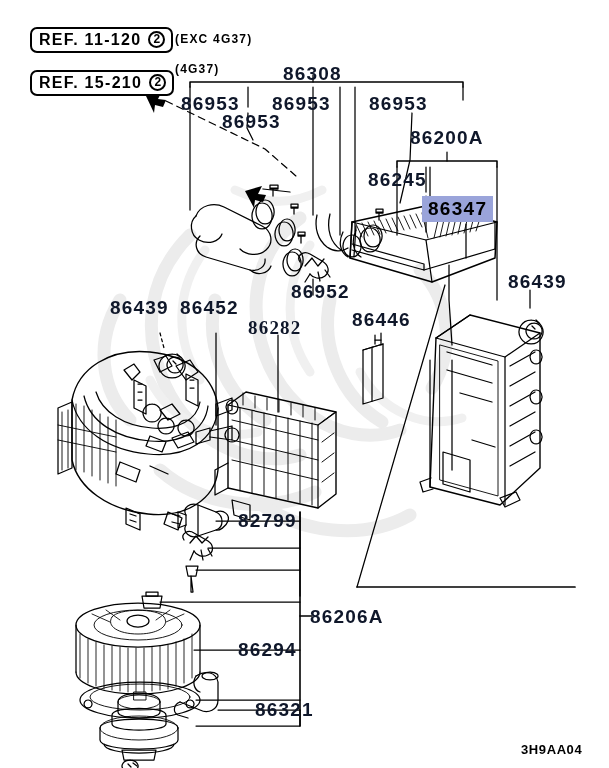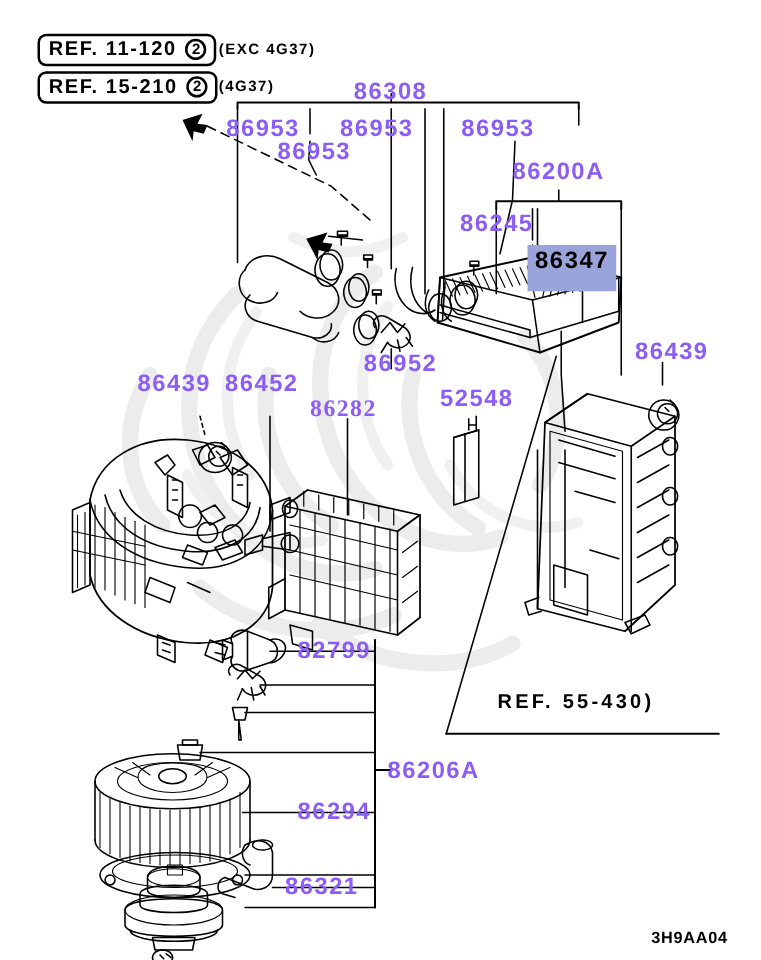--- a/index.html
+++ b/index.html
@@ -8,42 +8,42 @@
     font-family:"Liberation Sans","DejaVu Sans",sans-serif;
     color:#000;
   }
   #stage{position:absolute;inset:0;width:609px;height:768px;}
   svg.layer{position:absolute;left:0;top:0;width:609px;height:768px;}
   #art{z-index:2;}
   #wm{z-index:1;}
   .lbl{
     position:absolute;z-index:5;white-space:nowrap;
     font-size:19px;letter-spacing:1.2px;font-weight:700;
-    color:#8b5cf6;line-height:1;
+    color:#0f172a;line-height:1;
   }
   .refbox{
     position:absolute;z-index:5;display:flex;align-items:center;
     border:2px solid #000;border-radius:7px;
     padding:2px 6px 3px 7px;background:#fff;
     font-size:16px;font-weight:700;letter-spacing:1.3px;line-height:1;
   }
   .refbox .num{
     display:inline-flex;align-items:center;justify-content:center;
     width:17px;height:17px;border:2px solid #000;border-radius:50%;
     font-size:12px;margin-left:7px;letter-spacing:0;
     padding-bottom:1px;box-sizing:border-box;
   }
   .refnote{
     position:absolute;z-index:5;font-size:12px;font-weight:700;
     letter-spacing:1.2px;line-height:1;white-space:nowrap;
   }
   .hl{
     position:absolute;z-index:6;background:#9aa4da;
     font-size:19px;font-weight:700;letter-spacing:1.3px;
-    padding:3px 6px 15px 6px;line-height:1;color:#000;
+    padding:3px 6px 4px 6px;line-height:1;color:#000;
   }
   .autobox{position:absolute;z-index:5;}
   .autobox .l1,.autobox .l2{
     font-size:16px;font-weight:700;letter-spacing:2.6px;
     line-height:1.25;white-space:nowrap;
   }
   .autobox .l2{padding-left:34px;}
   .code{
     position:absolute;z-index:5;font-size:13px;font-weight:700;
     letter-spacing:0.6px;
@@ -415,46 +415,45 @@
 
     </g>
   </svg>
 
   <div class="refbox" style="left:30px;top:27px;">
     <span>REF. 11-120</span>
     <span class="num">2</span>
   </div>
   <div class="refnote" style="left:175px;top:33px;">(EXC 4G37)</div>
 
-  <div class="refbox" style="left:30px;top:57px;">
+  <div class="refbox" style="left:30px;top:70px;">
     <span>REF. 15-210</span>
     <span class="num">2</span>
   </div>
   <div class="refnote" style="left:175px;top:63px;">(4G37)</div>
 
 
   <div class="lbl" style="left:283px;top:64px;">86308</div>
   <div class="lbl" style="left:181px;top:94px;">86953</div>
   <div class="lbl" style="left:222px;top:112px;">86953</div>
   <div class="lbl" style="left:272px;top:94px;">86953</div>
   <div class="lbl" style="left:369px;top:94px;">86953</div>
   <div class="lbl" style="left:410px;top:128px;">86200A</div>
   <div class="lbl" style="left:368px;top:170px;">86245</div>
   <div class="lbl" style="left:508px;top:272px;">86439</div>
   <div class="lbl" style="left:291px;top:282px;text-align:center;">86952</div>
   <div class="lbl" style="left:110px;top:298px;">86439</div>
   <div class="lbl" style="left:180px;top:298px;">86452</div>
   <div class="lbl" style="left:248px;top:318px;font-family:Liberation Serif, serif;">86282</div>
-  <div class="lbl" style="left:352px;top:310px;">52548</div>
+  <div class="lbl" style="left:352px;top:310px;">86446</div>
   <div class="lbl" style="left:238px;top:511px;">82799</div>
   <div class="lbl" style="left:310px;top:607px;">86206A</div>
   <div class="lbl" style="left:238px;top:640px;">86294</div>
-  <div class="lbl" style="left:228px;top:700px;">86321</div>
+  <div class="lbl" style="left:255px;top:700px;">86321</div>
 
   <div class="hl" style="left:422px;top:196px;">86347</div>
 
   <div class="autobox" style="left:364px;top:552px;">
-    <div class="l2">REF. 55-430)</div>
   </div>
 
   <div class="code" style="left:521px;top:742px;">3H9AA04</div>
 
 </div>
 
 </body></html>

